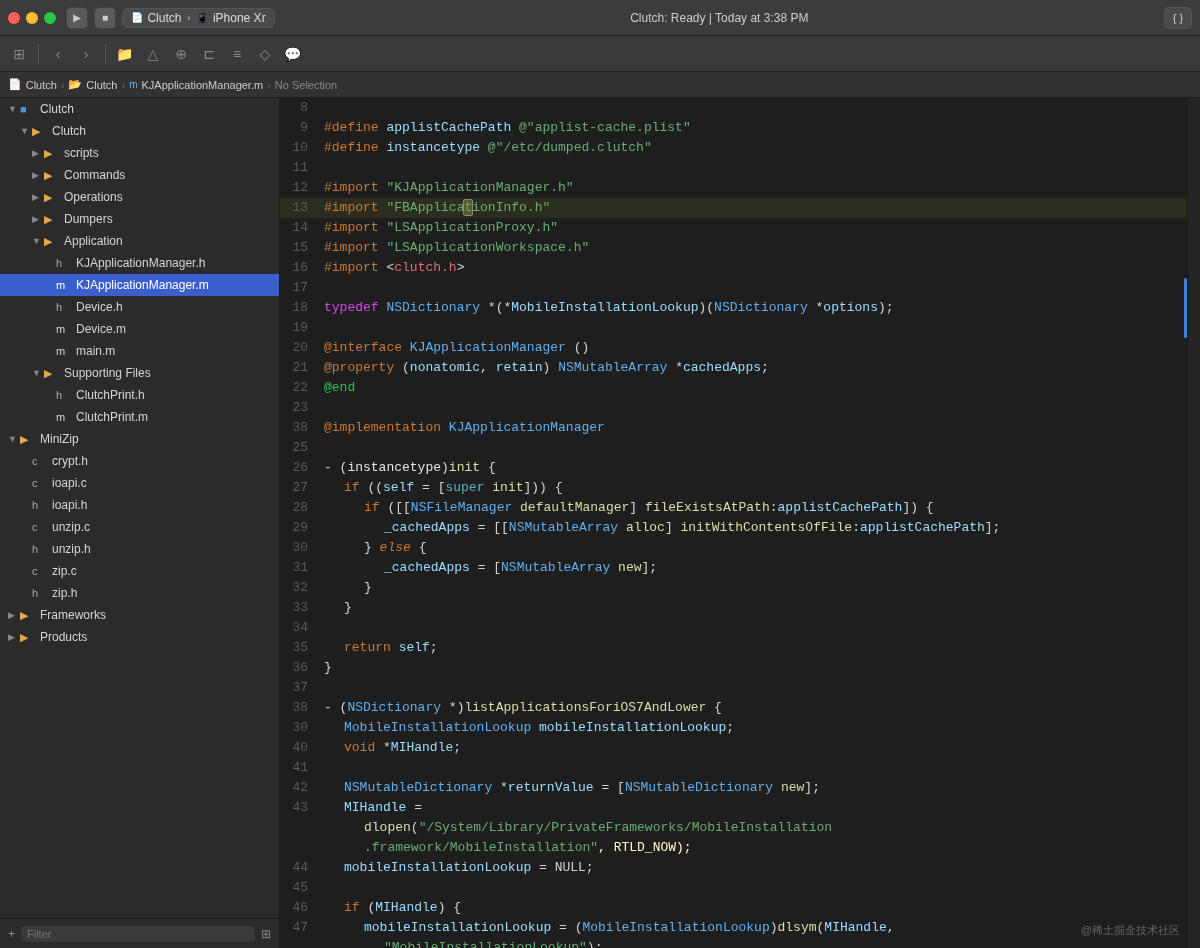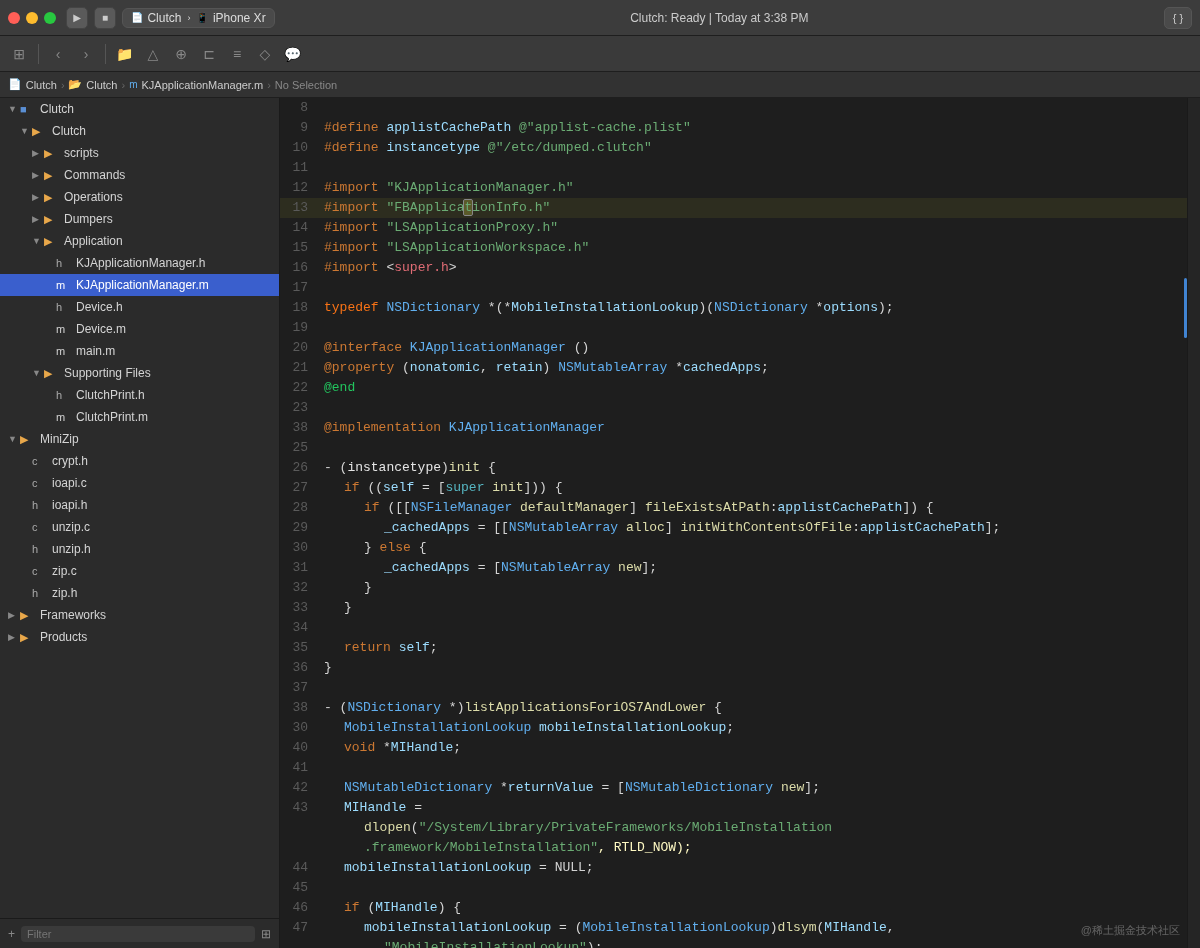--- a/index.html
+++ b/index.html
@@ -104,28 +104,28 @@
     .code-area { flex: 1; overflow: auto; }
     .code-table { width: 100%; border-collapse: collapse; font-family: "SF Mono", "Menlo", "Monaco", "Courier New", monospace; font-size: 13px; line-height: 20px; }
     .line-num { width: 40px; text-align: right; padding-right: 12px; color: #5a5a5a; user-select: none; vertical-align: top; padding-top: 0; }
     .line-code { padding-left: 4px; color: #d4d4d4; white-space: pre; }
     .line-row { height: 20px; }
     .line-row.highlighted { background: #2d2d1f; }
 
     
     .kw-define { color: #cc7832; }
     .kw-import { color: #cc7832; }
-    .kw-typedef { color: #f97316; margin-top: 21px; }
+    .kw-typedef { color: #d946ef; margin-top: 21px; }
     .kw-interface { color: #cc7832; }
     .kw-implementation { color: #cc7832; }
     .kw-property { color: #cc7832; }
     .kw-end { color: #22c55e; }
     .kw-return { color: #cc7832; }
     .kw-if { color: #cc7832; }
-    .kw-else { color: #cc7832; }
+    .kw-else { color: #cc7832; font-style: italic; }
     .kw-void { color: #cc7832; }
     .string { color: #6aab73; }
     .string-red { color: #e06c75; }
     .class-name { color: #61afef; }
     .class-name2 { color: #56b6c2; }
     .method { color: #dcdcaa; }
     .type-purple { color: #e5e5e5; }
 
     
     .watermark { position: absolute; bottom: 10px; right: 20px; color: rgba(255,255,255,0.3); font-size: 11px; }
@@ -397,21 +397,21 @@
             <td class="line-code"><span class="kw-import">#import</span> <span class="string">"LSApplicationProxy.h"</span></td>
           </tr>
 
           <tr class="line-row">
             <td class="line-num">15</td>
             <td class="line-code"><span class="kw-import">#import</span> <span class="string">"LSApplicationWorkspace.h"</span></td>
           </tr>
 
           <tr class="line-row">
             <td class="line-num">16</td>
-            <td class="line-code"><span class="kw-import">#import</span> <span style="color:#d4d4d4">&lt;</span><span class="string-red">super.h</span><span style="color:#d4d4d4">&gt;</span></td>
+            <td class="line-code"><span class="kw-import">#import</span> <span style="color:#d4d4d4">&lt;</span><span class="string-red">clutch.h</span><span style="color:#d4d4d4">&gt;</span></td>
           </tr>
 
           <tr class="line-row">
             <td class="line-num">17</td>
             <td class="line-code"></td>
           </tr>
 
           <tr class="line-row">
             <td class="line-num">18</td>
             <td class="line-code"><span class="kw-typedef">typedef</span> <span class="class-name">NSDictionary</span> <span style="color:#d4d4d4">*(*</span><span style="color:#9cdcfe">MobileInstallationLookup</span><span style="color:#d4d4d4">)(</span><span class="class-name">NSDictionary</span> <span style="color:#d4d4d4">*</span><span style="color:#9cdcfe">options</span><span style="color:#d4d4d4">);</span></td>

